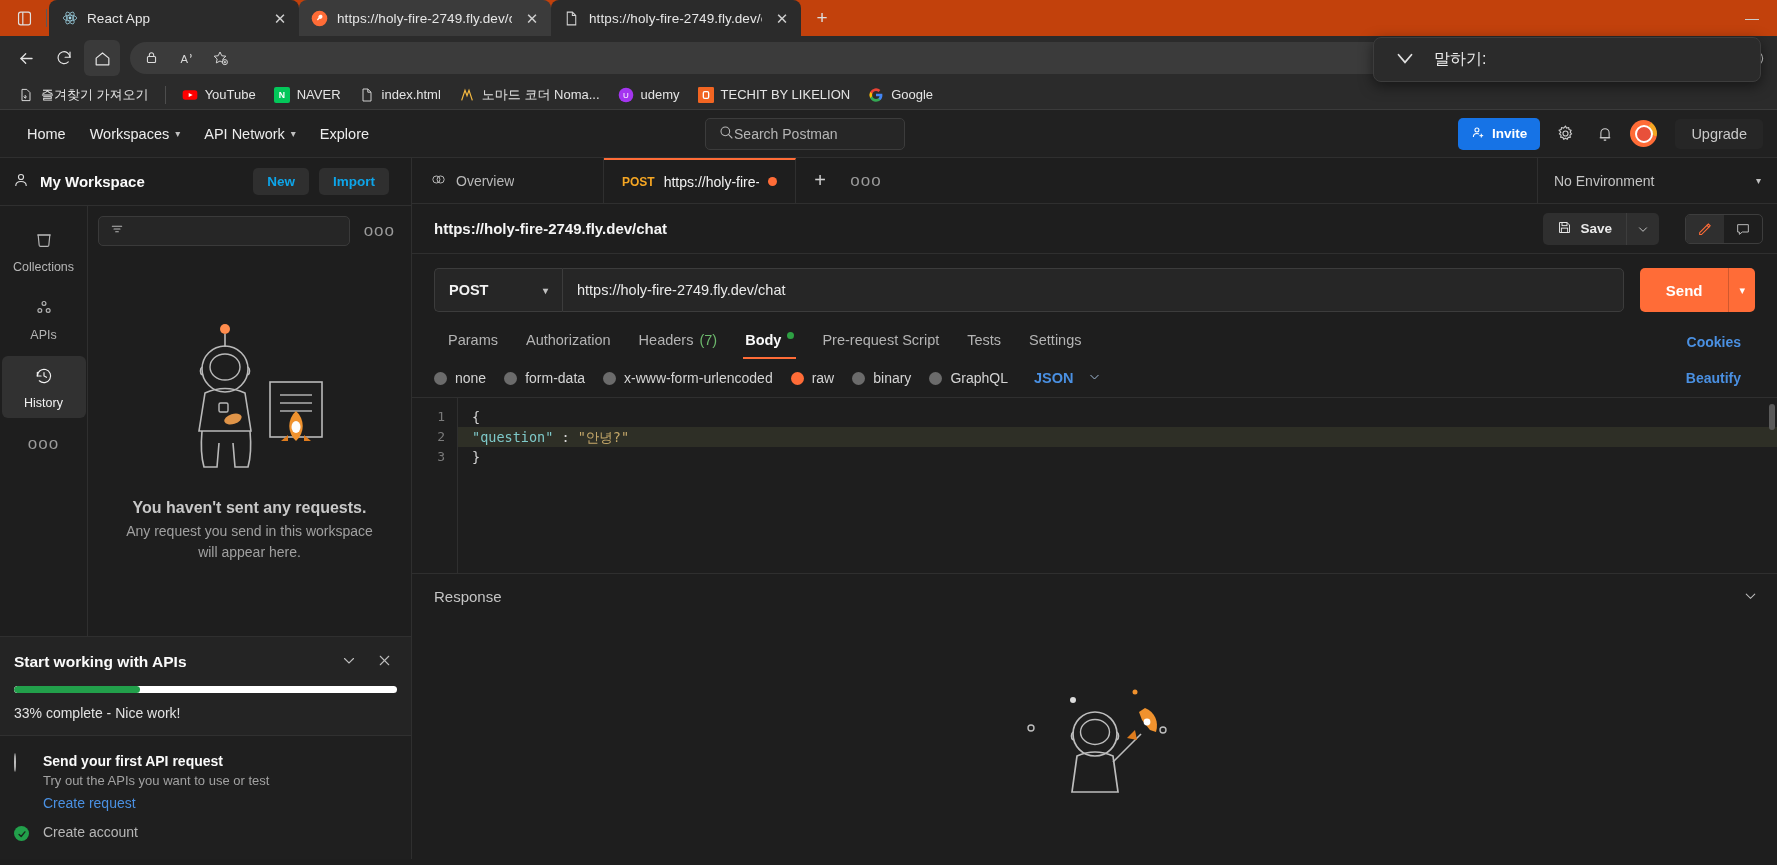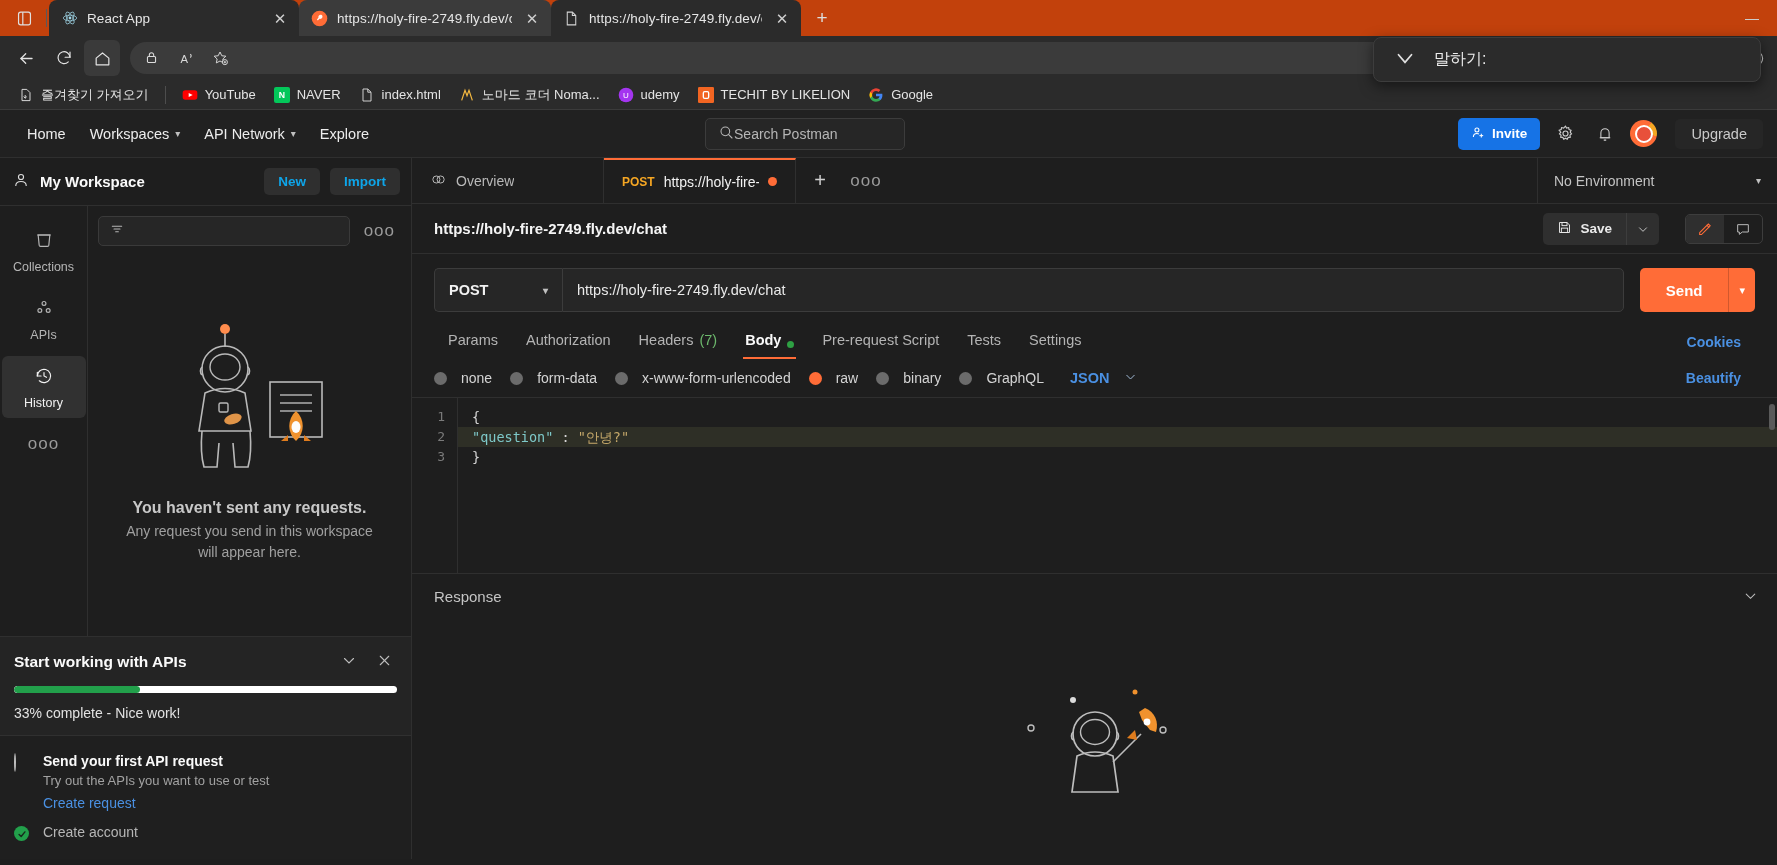--- a/index.html
+++ b/index.html
@@ -123,21 +123,21 @@
   .left-col { width: 412px; flex: 0 0 412px; display:flex; flex-direction: column; border-right: 1px solid #2f2f2f;}
   .ws-header {
     height: 48px; display:flex; align-items:center; gap: 10px; padding: 0 10px 0 12px;
     border-bottom: 1px solid #2f2f2f;
   }
   .ws-title { font-size: 15px; font-weight: 700; color: #fafafa; }
   .ws-btn {
     background: #2f2f2f; color: #0ea5e9; font-size: 13.5px; font-weight: 600;
     border-radius: 5px; padding: 6px 14px;
   }
-  .ws-btn.second { margin-right: 1px; }
+  .ws-btn.second { margin-right: 12px; }
 
   .left-main { flex: 1 1 auto; display: flex; min-height: 0; }
   .rail {
     width: 88px; flex: 0 0 88px; display:flex; flex-direction: column; align-items:center;
     padding-top: 14px; gap: 6px; border-right: 1px solid #2f2f2f; background:#1e1e1e;
   }
   .rail-item {
     width: 84px; padding: 10px 0 8px; border-radius: 6px;
     display:flex; flex-direction: column; align-items:center; gap: 6px;
   }
@@ -238,32 +238,32 @@
     border-radius: 5px 0 0 5px; padding: 0 26px; display:flex; align-items:center;
   }
   .send-caret {
     background: #ff6c37; color:#fff; border-radius: 0 5px 5px 0; display:flex; align-items:center;
     padding: 0 10px; border-left: 1px solid rgba(0,0,0,.18); font-size: 11px;
   }
 
   .req-tabs { display:flex; align-items:center; padding: 12px 22px 0; gap: 0; position: relative;}
   .req-tab {
     font-size: 14.5px; color: #b4b4b4; padding: 8px 14px 11px; position: relative;
-    display:flex; align-items:flex-end; gap: 6px; white-space: nowrap;
+    display:flex; align-items:flex-start; gap: 6px; white-space: nowrap;
   }
   .req-tab.active { color: #fafafa; font-weight: 700; }
   .req-tab.active::after {
     content:''; position:absolute; left: 12px; right: 12px; bottom: 0; height: 2px; background: #ff6c37;
   }
   .count { color: #6cb86c; font-weight: 400;}
   .green-dot { width: 7px; height: 7px; border-radius: 50%; background: #2ea043; }
   .cookies-link { margin-left: auto; font-size: 14px; color: #4a90e2; font-weight: 600; padding-right: 14px;}
 
   .body-opts { display:flex; align-items:center; padding: 10px 22px 10px; gap: 18px; border-bottom: 1px solid #2f2f2f;}
-  .radio-opt { display:flex; align-items:center; gap: 14px; font-size: 14px; color: #d4d4d4;}
+  .radio-opt { display:flex; align-items:center; gap: 8px; font-size: 14px; color: #d4d4d4;}
   .radio { width: 13px; height: 13px; border-radius: 50%; background: #6b6b6b; flex:0 0 13px;}
   .radio.sel { background: #ff6c37; }
   .json-select { display:flex; align-items:center; gap: 14px; font-size: 14.5px; color: #4a90e2; font-weight: 600; margin-left: 8px;}
   .beautify { margin-left: auto; font-size: 14px; color: #4a90e2; font-weight: 600; padding-right: 14px;}
 
   .editor { flex: 1 1 auto; display:flex; position: relative; min-height: 0; border-bottom: 1px solid #2f2f2f;}
   .gutter {
     width: 46px; flex: 0 0 46px; padding-top: 9px; text-align: right; padding-right: 12px;
     font-family: "DejaVu Sans Mono", monospace; font-size: 13px; color: #7a7a7a; line-height: 20px;
     border-right: 1px solid #2f2f2f; background:#1e1e1e;

